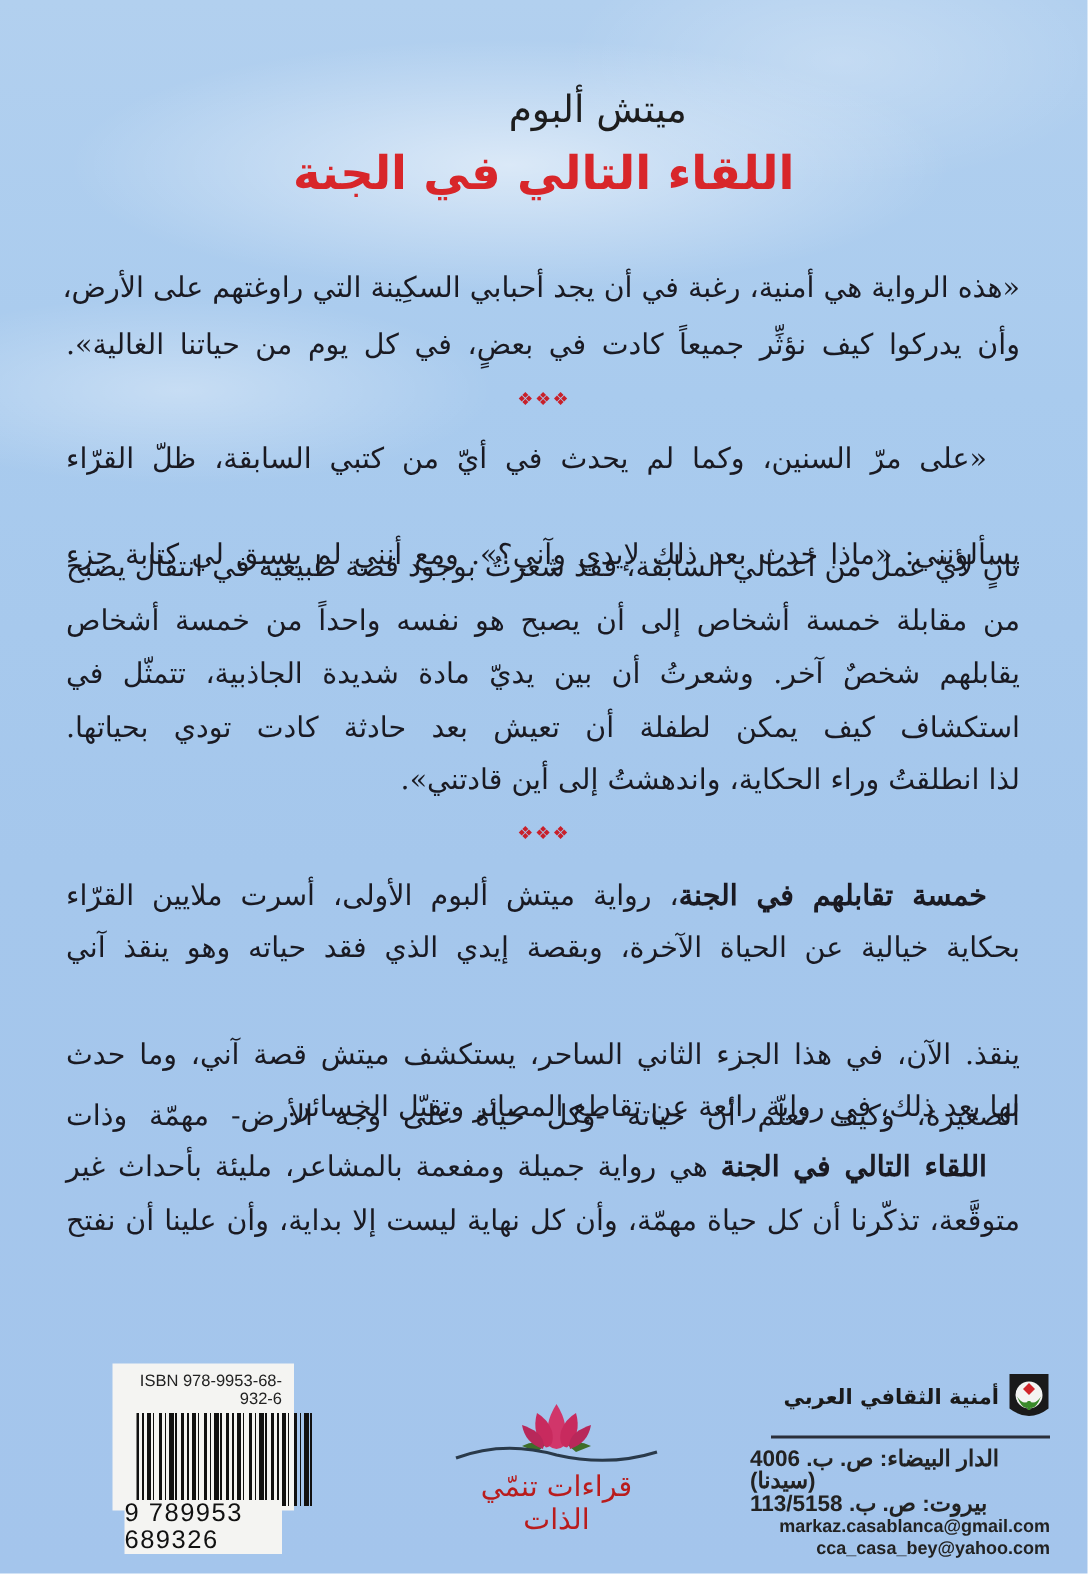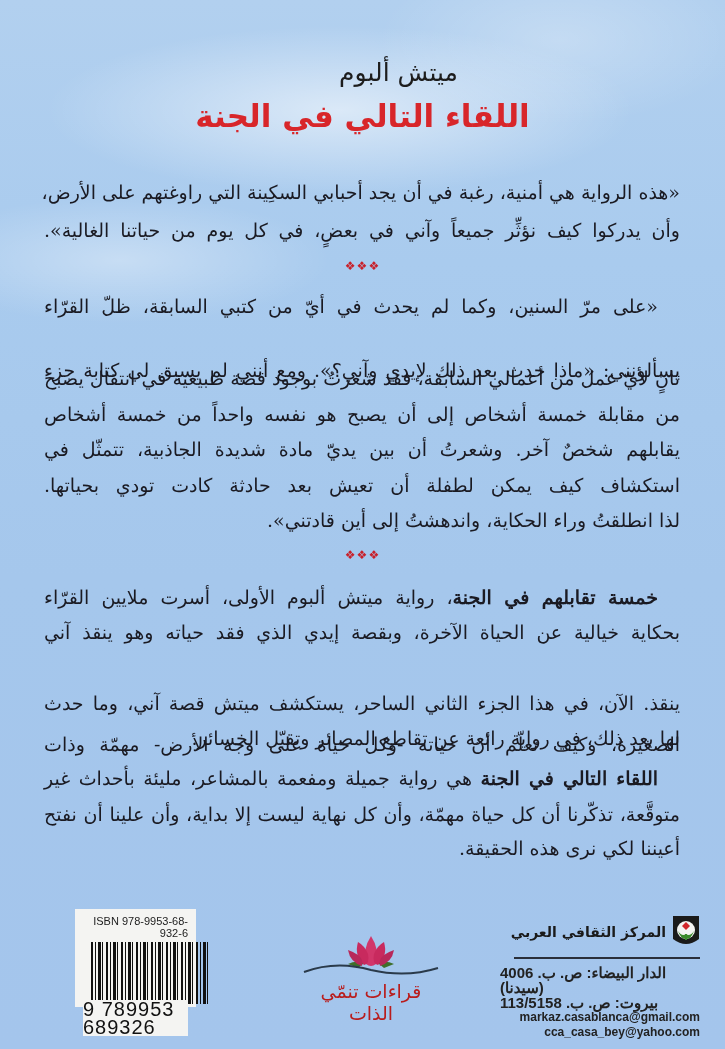--- a/index.html
+++ b/index.html
@@ -45,21 +45,21 @@
     font-family: "Liberation Sans", sans-serif; font-size: 11px; color: #222;
     text-align: right; line-height: 12px;
   }
   .bars {
     height: 62px; margin-top: 3px; margin-left: 8px; width: 118px;
     background: repeating-linear-gradient(90deg,
       #111 0 2px, transparent 2px 4px, #111 4px 5px, transparent 5px 7px,
       #111 7px 10px, transparent 10px 11px, #111 11px 12px, transparent 12px 15px);
   }
   .barcode-digits {
-    font-family: "Liberation Sans", sans-serif; font-size: 20px; color: #111;
+    font-family: "Liberation Sans", sans-serif; font-size: 17px; color: #111;
     line-height: 18px; margin-top: -4px; letter-spacing: 1px; background: #f4f4f2; display: inline-block;
   }
   .series-logo {
     position: absolute; left: 296px; top: 930px; width: 150px; height: 80px; text-align: center;
   }
   .series-name {
     font-family: "DejaVu Sans", sans-serif; font-size: 19px; color: #b91c1c; direction: rtl;
     margin-top: -2px;
   }
   .publisher {
@@ -74,21 +74,21 @@
 </style>
 </head>
 <body>
 
 <div class="cover">
 
   <div class="author">ميتش ألبوم</div>
   <div class="title">اللقاء التالي في الجنة</div>
 
   <div class="line" style="top:177px;">«هذه الرواية هي أمنية، رغبة في أن يجد أحبابي السكِينة التي راوغتهم على الأرض،</div>
-  <div class="line" style="top:215px;">وأن يدركوا كيف نؤثِّر جميعاً وآني في بعضٍ، في كل يوم من حياتنا الغالية».</div>
+  <div class="line" style="top:215px;">وأن يدركوا كيف نؤثِّر جميعاً كادت في بعضٍ، في كل يوم من حياتنا الغالية».</div>
 
   <div class="ornament" style="top:259px;">❖❖❖</div>
 
   <div class="line indent" style="top:291px;">«على مرّ السنين، وكما لم يحدث في أيّ من كتبي السابقة، ظلّ القرّاء</div>
   <div class="line" style="top:327px;margin-top:28px;">يسألونني: «ماذا حدث بعد ذلك لإيدي وآني؟». ومع أنني لم يسبق لي كتابة جزء</div>
   <div class="line" style="top:363px;">ثانٍ لأيّ عمل من أعمالي السابقة، فقد شعرتُ بوجود قصة طبيعية في انتقال يصبح</div>
   <div class="line" style="top:399px;">من مقابلة خمسة أشخاص إلى أن يصبح هو نفسه واحداً من خمسة أشخاص</div>
   <div class="line" style="top:434px;">يقابلهم شخصٌ آخر. وشعرتُ أن بين يديّ مادة شديدة الجاذبية، تتمثّل في</div>
   <div class="line" style="top:470px;">استكشاف كيف يمكن لطفلة أن تعيش بعد حادثة كادت تودي بحياتها.</div>
   <div class="line last" style="top:505px;">لذا انطلقتُ وراء الحكاية، واندهشتُ إلى أين قادتني».</div>
@@ -96,21 +96,20 @@
   <div class="ornament" style="top:548px;">❖❖❖</div>
 
   <div class="line indent" style="top:582px;"><span class="bold">خمسة تقابلهم في الجنة</span><span>، رواية ميتش ألبوم الأولى، أسرت ملايين القرّاء</span></div>
   <div class="line" style="top:617px;">بحكاية خيالية عن الحياة الآخرة، وبقصة إيدي الذي فقد حياته وهو ينقذ آني</div>
   <div class="line" style="top:688px;margin-top:41px;">الصغيرة، وكيف تعلّم أن حياته -وكل حياة على وجه الأرض- مهمّة وذات</div>
   <div class="line" style="top:688px;">ينقذ. الآن، في هذا الجزء الثاني الساحر، يستكشف ميتش قصة آني، وما حدث</div>
   <div class="line last" style="top:723px;">لها بعد ذلك، في رواية رائعة عن تقاطع المصائر وتقبّل الخسائر.</div>
 
   <div class="line indent" style="top:763px;"><span class="bold">اللقاء التالي في الجنة</span><span> هي رواية جميلة ومفعمة بالمشاعر، مليئة بأحداث غير</span></div>
   <div class="line" style="top:799px;">متوقَّعة، تذكّرنا أن كل حياة مهمّة، وأن كل نهاية ليست إلا بداية، وأن علينا أن نفتح</div>
-  <div class="line last" style="top:833px;">أعيننا لكي نرى هذه الحقيقة.</div>
 
   <div class="barcode">
     <div class="isbn-text">ISBN 978-9953-68-932-6</div>
     <div class="bars"></div>
     <div class="barcode-digits">9 789953 689326</div>
   </div>
 
   <div class="series-logo">
     <svg width="150" height="48" viewBox="0 0 150 48">
       <path d="M52 34 Q60 30 68 33 L62 38 Z" fill="#3e6e2a"></path>
@@ -127,21 +126,21 @@
 
   <div class="publisher">
     <div class="pub-head">
       <svg width="28" height="34" viewBox="0 0 28 34">
         <path d="M1 1 H27 V24 Q14 34 1 24 Z" fill="#1a1a1a"></path>
         <circle cx="14" cy="15" r="9" fill="#f4f4f2"></circle>
         <path d="M14 7 L18 11 L14 15 L10 11 Z" fill="#d1262a"></path>
         <path d="M6 16 Q10 22 14 19 Q18 22 22 16 Q18 26 14 23 Q10 26 6 16 Z" fill="#3a8a2a"></path>
         <rect x="13" y="19" width="2" height="6" fill="#3a8a2a"></rect>
       </svg>
-      <span class="pub-name">المركز الثقافي العربي</span>
+      <span class="pub-name">أمنية الثقافي العربي</span>
     </div>
     <div class="pub-rule"></div>
     <div class="pub-line">الدار البيضاء: ص. ب. 4006 (سيدنا)</div>
     <div class="pub-line">بيروت: ص. ب. 113/5158</div>
     <div class="pub-line ltr">markaz.casablanca@gmail.com</div>
     <div class="pub-line ltr">cca_casa_bey@yahoo.com</div>
   </div>
 
 </div>
 

